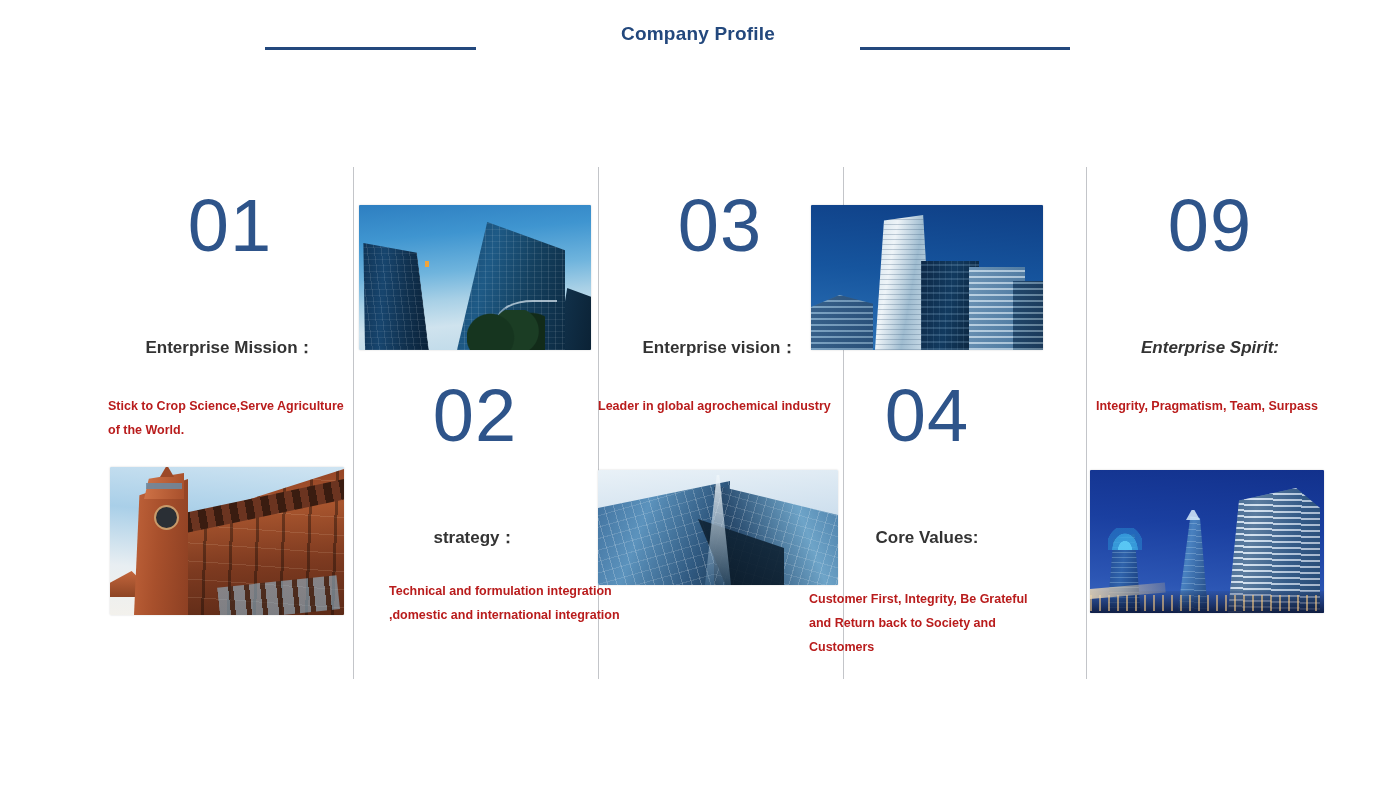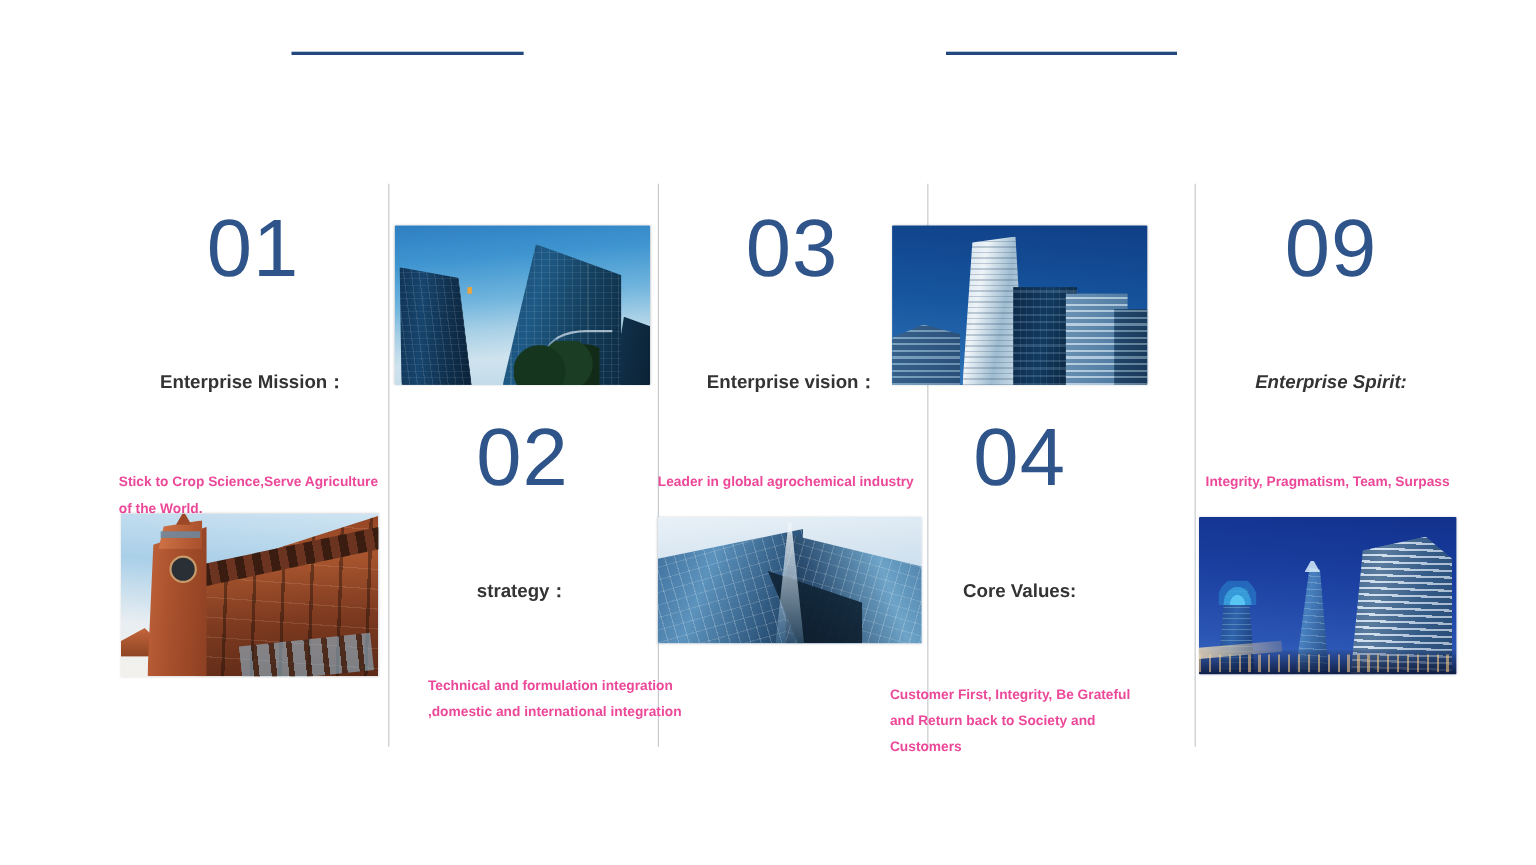--- a/index.html
+++ b/index.html
@@ -89,24 +89,23 @@
   .cap {
     font-size: 17px;
     font-weight: bold;
     color: #333333;
     text-align: center;
     line-height: 1.3;
   }
   .desc {
     font-size: 12.5px;
     font-weight: bold;
-    color: #ec4899;
+    color: #b91c1c;
     line-height: 1.93;
     text-align: left;
-    margin-top: 32px;
   }
 
   .photo {
     position: relative;
     overflow: hidden;
     border-radius: 1px;
     box-shadow: 0 0 2px rgba(0,0,0,.18);
   }
   .photo .sky, .photo .layer { position: absolute; }
 
@@ -304,20 +303,21 @@
   .ph5 .bridge {
     left: 0; bottom: 14px; width: 76px; height: 10px;
     background: linear-gradient(90deg, rgba(235,215,180,.85), rgba(160,150,140,.35));
     transform: rotate(-5deg); transform-origin: left bottom;
   }
 </style>
 </head>
 <body>
 
 <div class="header">
+  <div class="header-title">Company Profile</div>
   <div class="rule rule-left"></div>
   <div class="rule rule-right"></div>
 </div>
 
 <div class="columns">
 
   <div class="divider div-1"></div>
   <div class="divider div-2"></div>
   <div class="divider div-3"></div>
   <div class="divider div-4"></div>

